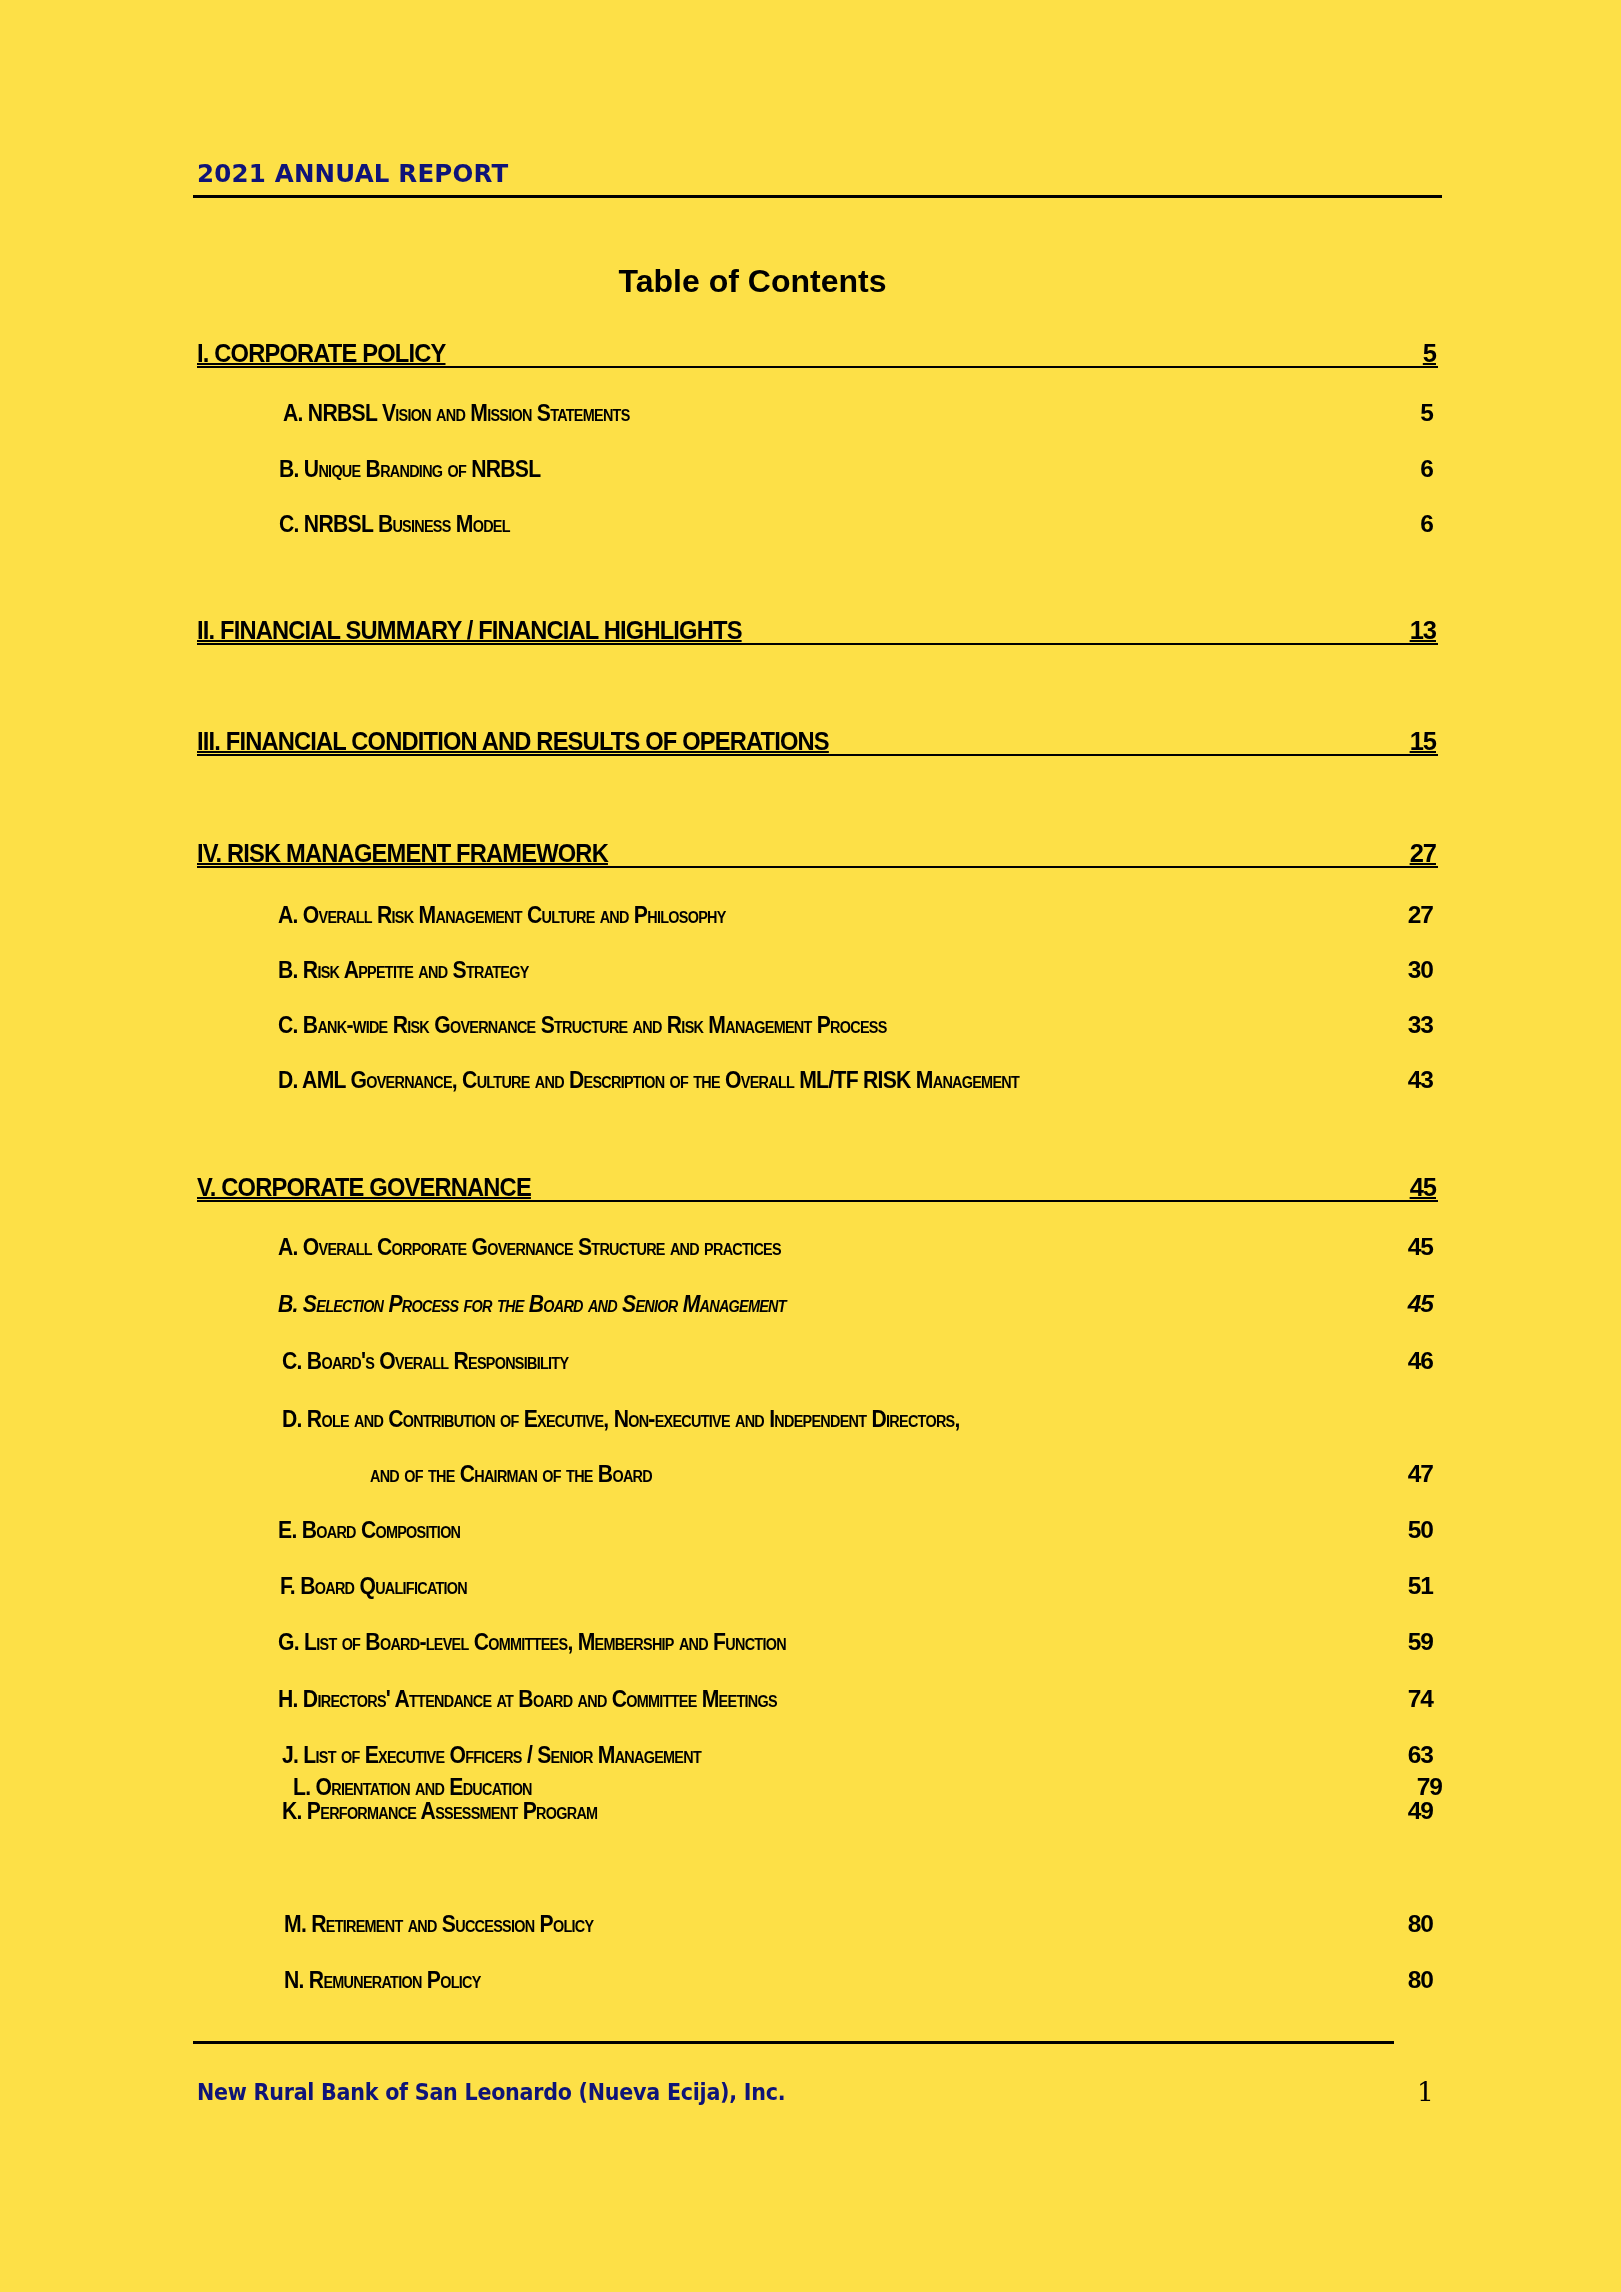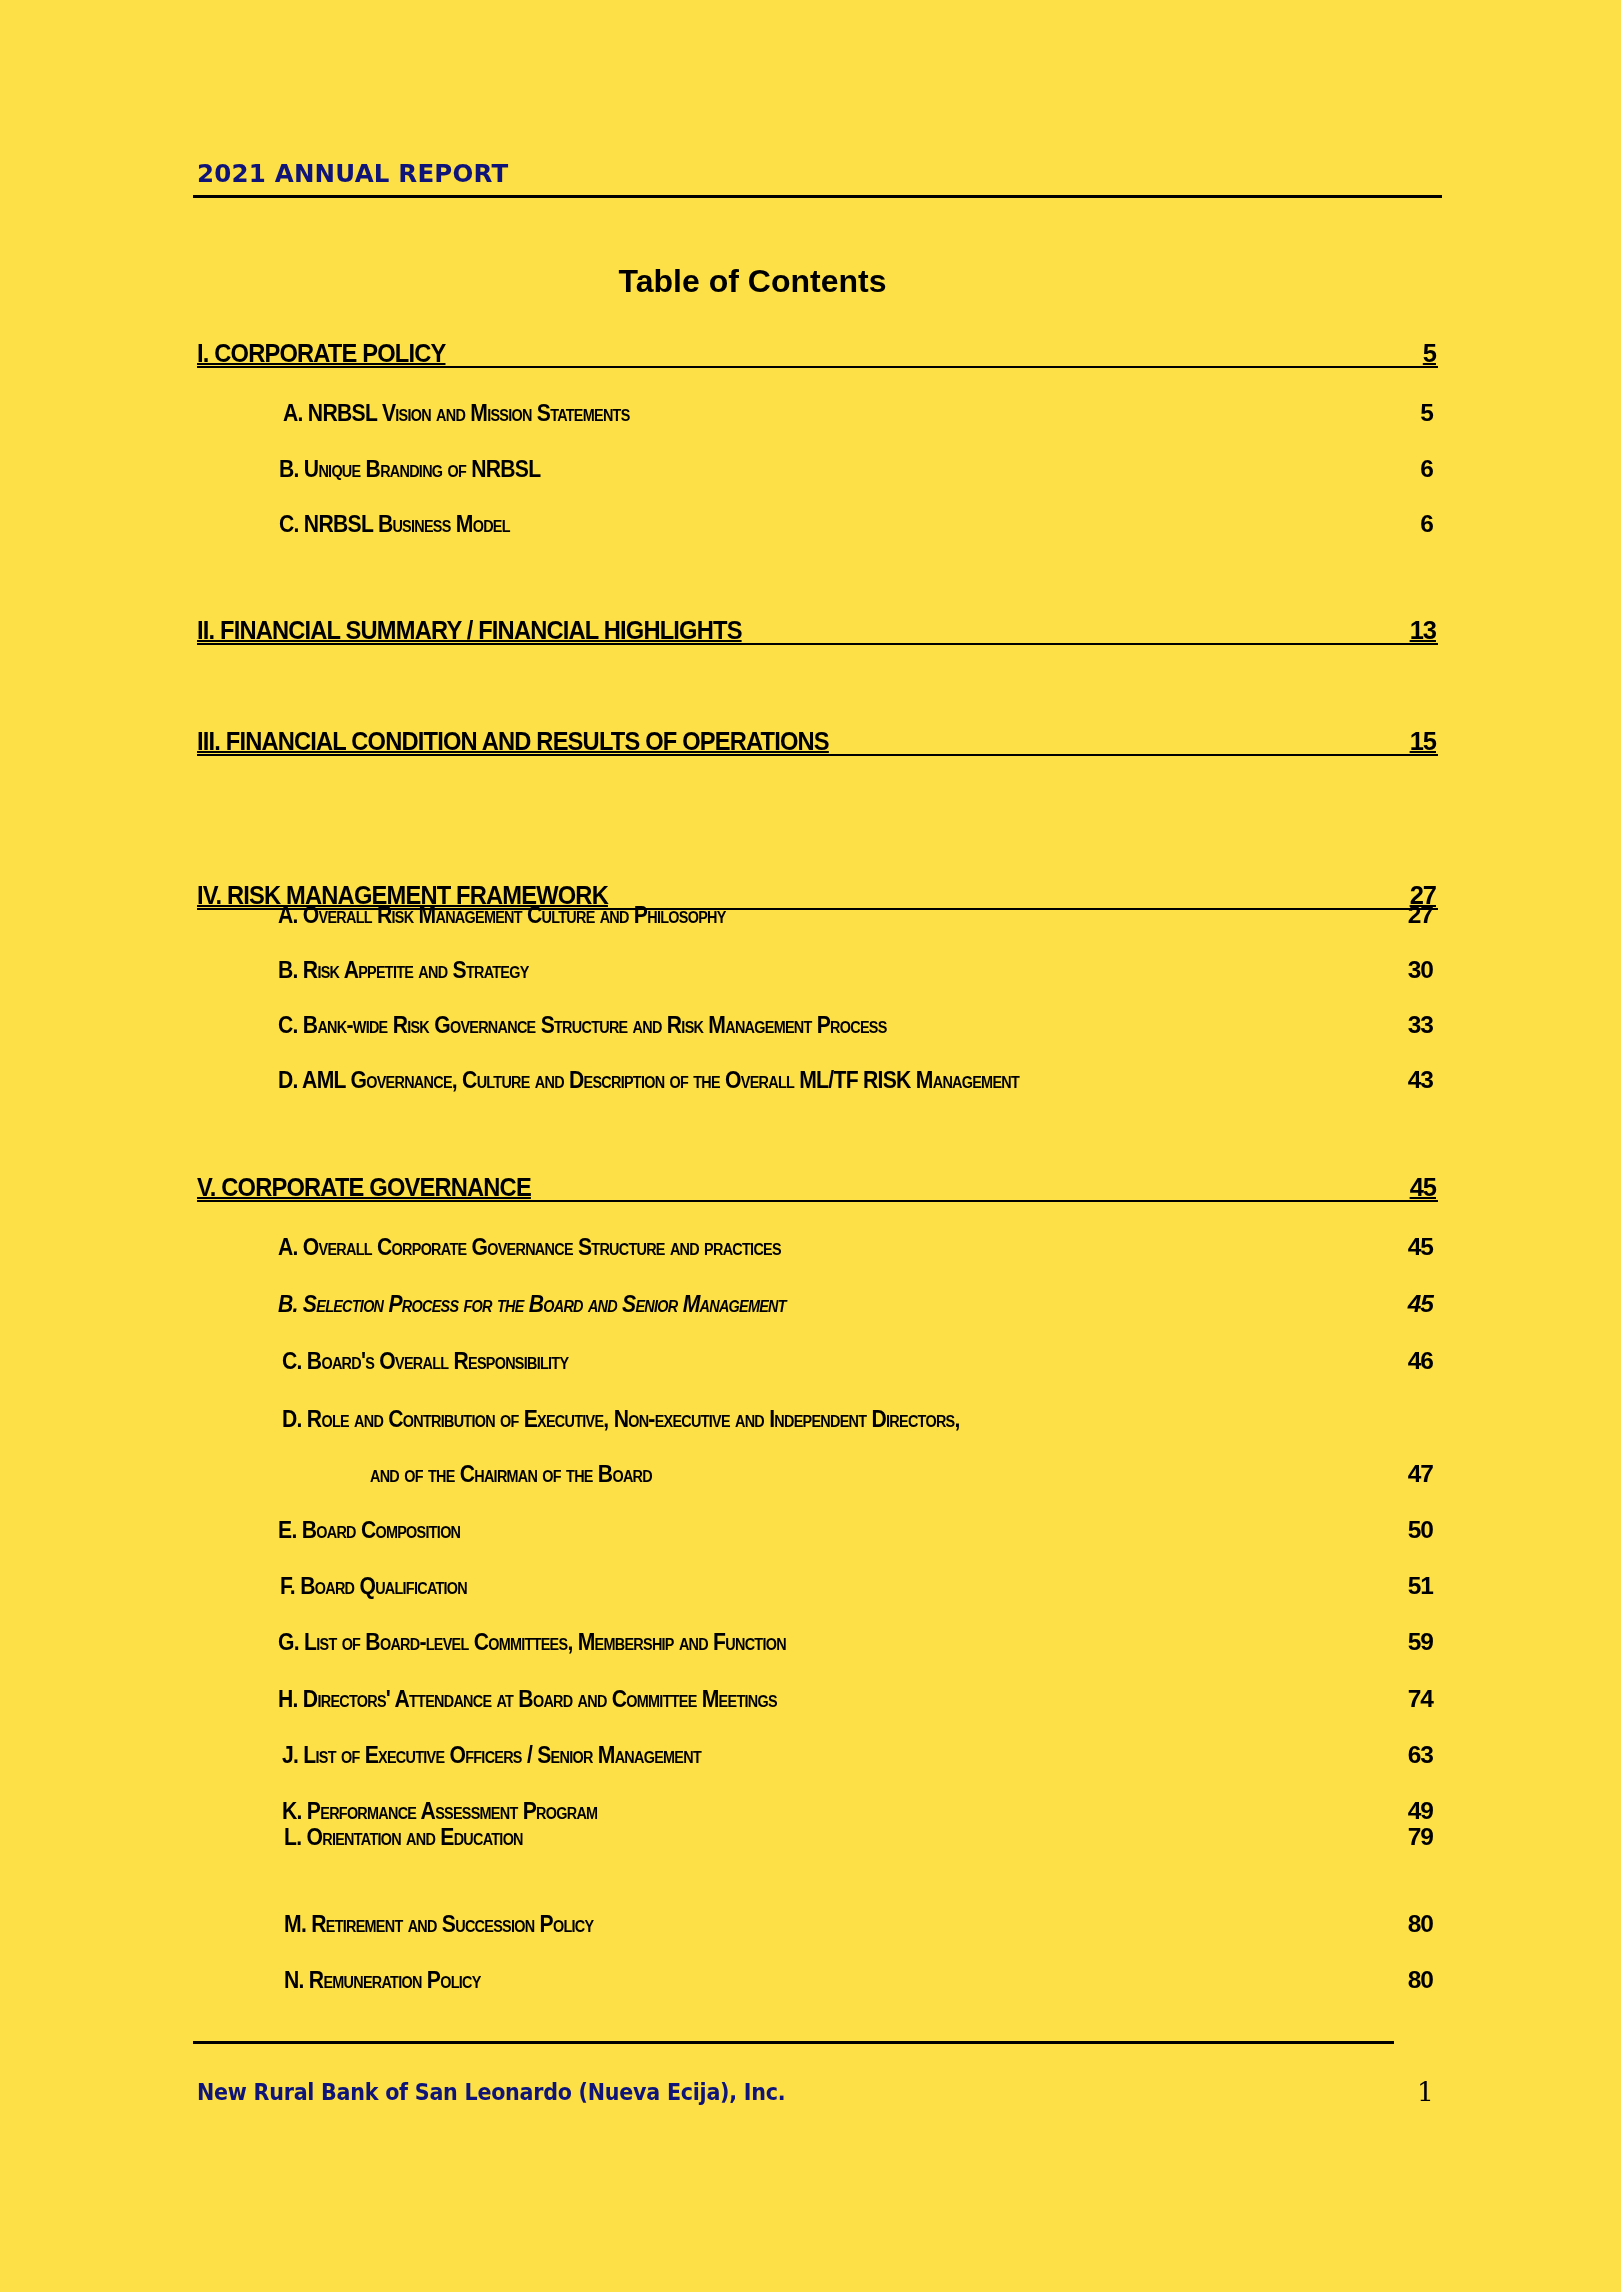--- a/index.html
+++ b/index.html
@@ -71,21 +71,21 @@
   <div class="row sec" style="top:614px;">
     <span class="lbl">II.  FINANCIAL SUMMARY / FINANCIAL HIGHLIGHTS</span>
     <span class="pg">13</span>
   </div>
 
   <div class="row sec" style="top:725px;">
     <span class="lbl">III. FINANCIAL CONDITION AND RESULTS OF OPERATIONS</span>
     <span class="pg">15</span>
   </div>
 
-  <div class="row sec" style="top:837px;margin-top:42px;">
+  <div class="row sec" style="top:837px;">
     <span class="lbl">IV. RISK MANAGEMENT FRAMEWORK</span>
     <span class="pg">27</span>
   </div>
   <div class="row sub" style="top:900px;">
     <span class="lbl sc" style="left:278px;">A.  Overall Risk Management Culture and Philosophy</span>
     <span class="pg">27</span>
   </div>
   <div class="row sub" style="top:955px;">
     <span class="lbl sc" style="left:278px;">B.  Risk Appetite and Strategy</span>
     <span class="pg">30</span>
@@ -140,21 +140,21 @@
     <span class="pg">74</span>
   </div>
   <div class="row sub" style="top:1740px;">
     <span class="lbl sc" style="left:282px;">J.  List of Executive Officers / Senior Management</span>
     <span class="pg">63</span>
   </div>
   <div class="row sub" style="top:1796px;">
     <span class="lbl sc" style="left:282px;">K.   Performance Assessment Program</span>
     <span class="pg">49</span>
   </div>
-  <div class="row sub" style="top:1822px;">
+  <div class="row sub" style="top:1772px;margin-left:9px;">
     <span class="lbl sc" style="left:284px;">L.  Orientation and Education</span>
     <span class="pg">79</span>
   </div>
   <div class="row sub" style="top:1909px;">
     <span class="lbl sc" style="left:284px;">M.  Retirement and Succession Policy</span>
     <span class="pg">80</span>
   </div>
   <div class="row sub" style="top:1965px;">
     <span class="lbl sc" style="left:284px;">N. Remuneration Policy</span>
     <span class="pg">80</span>

